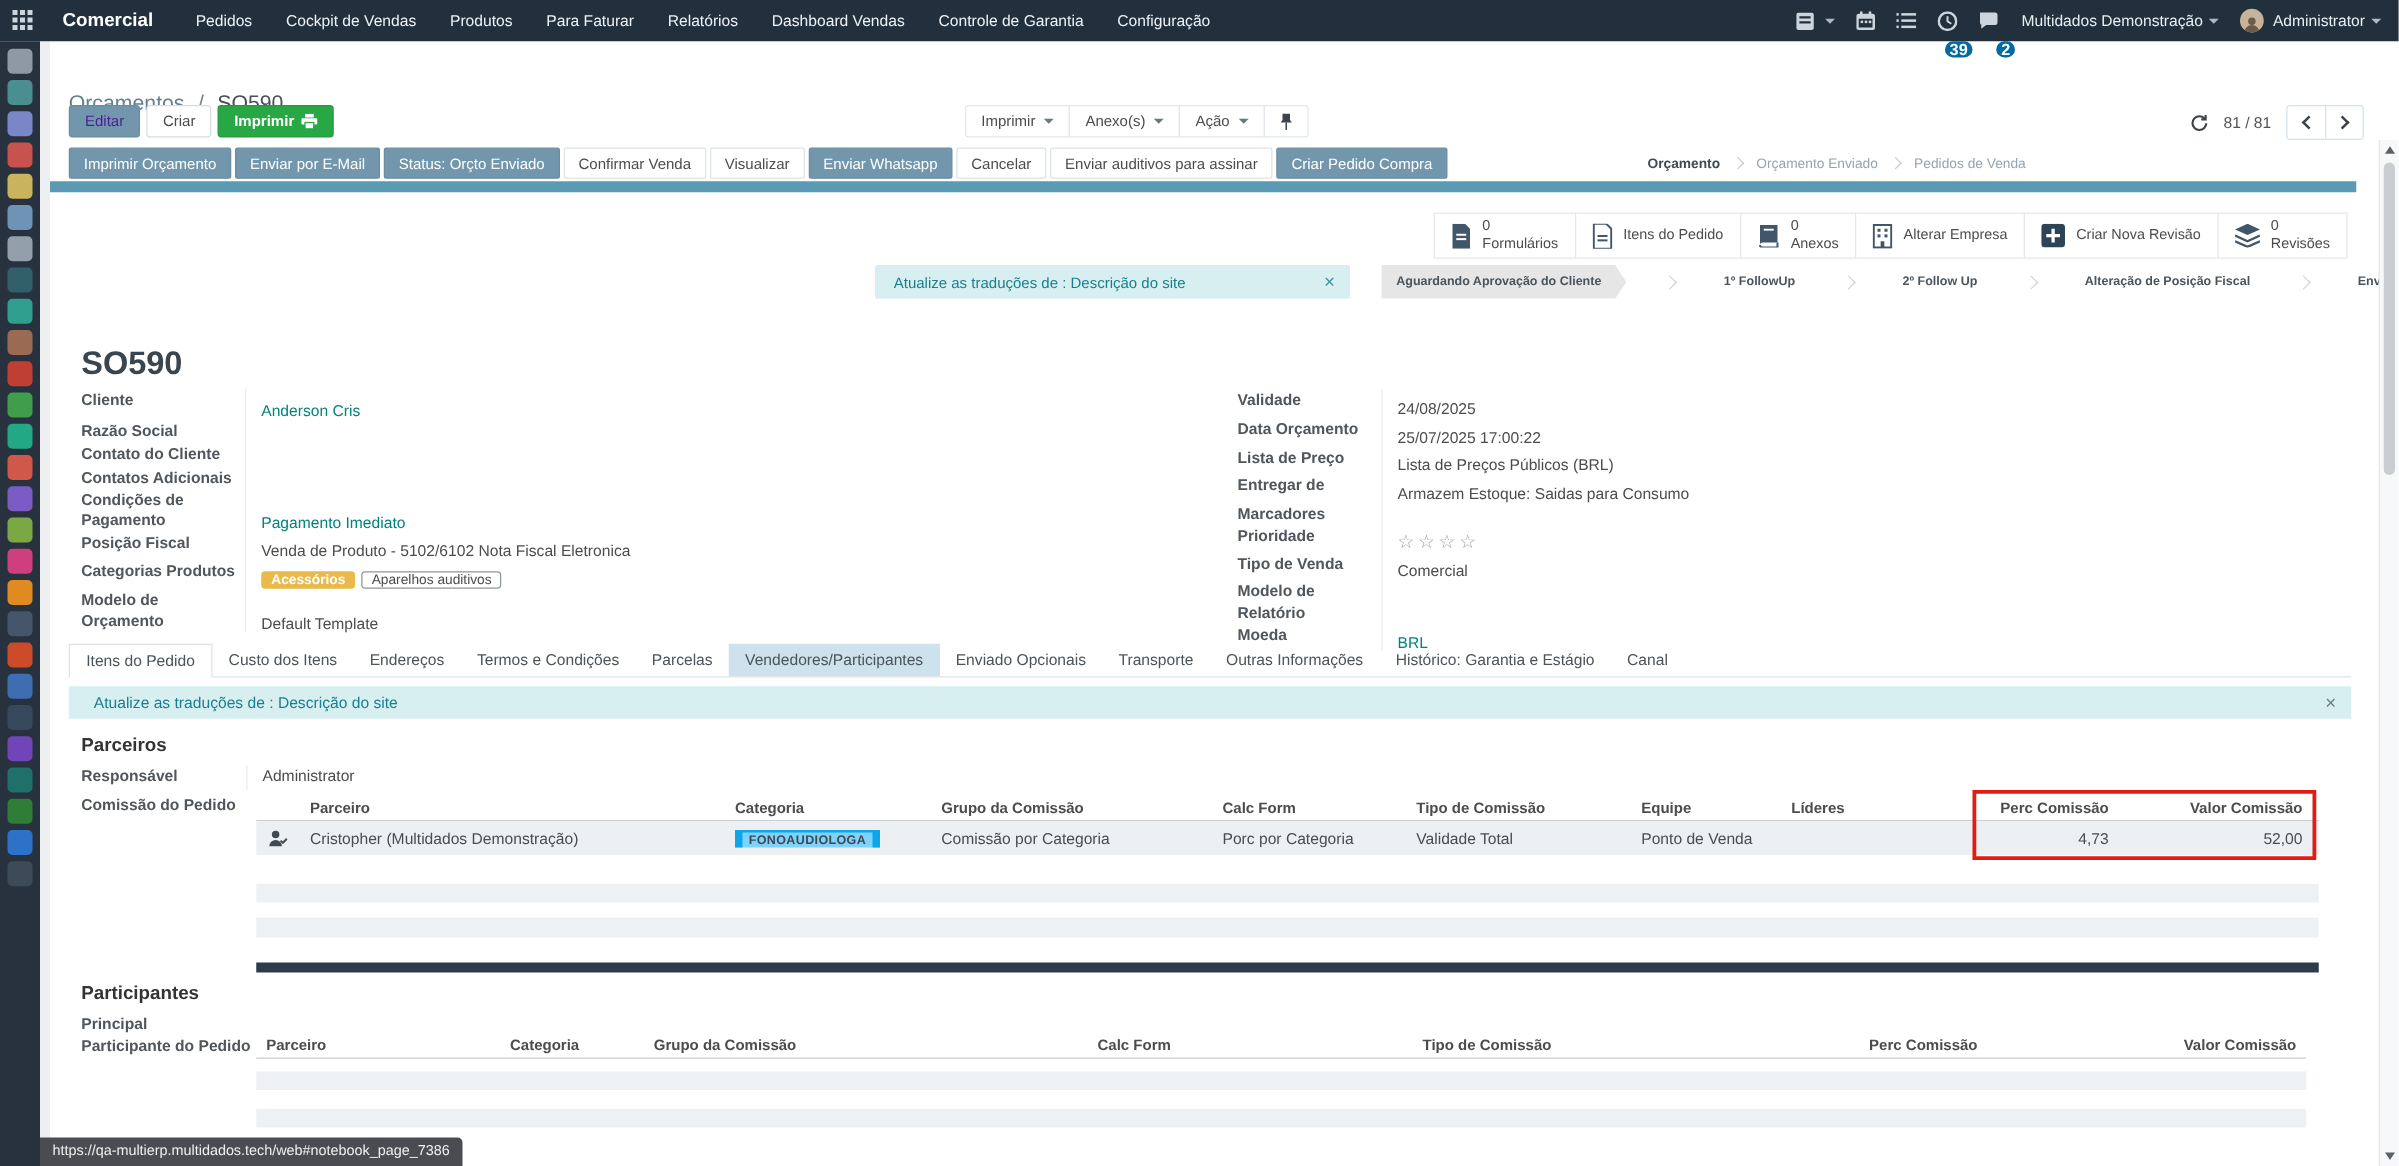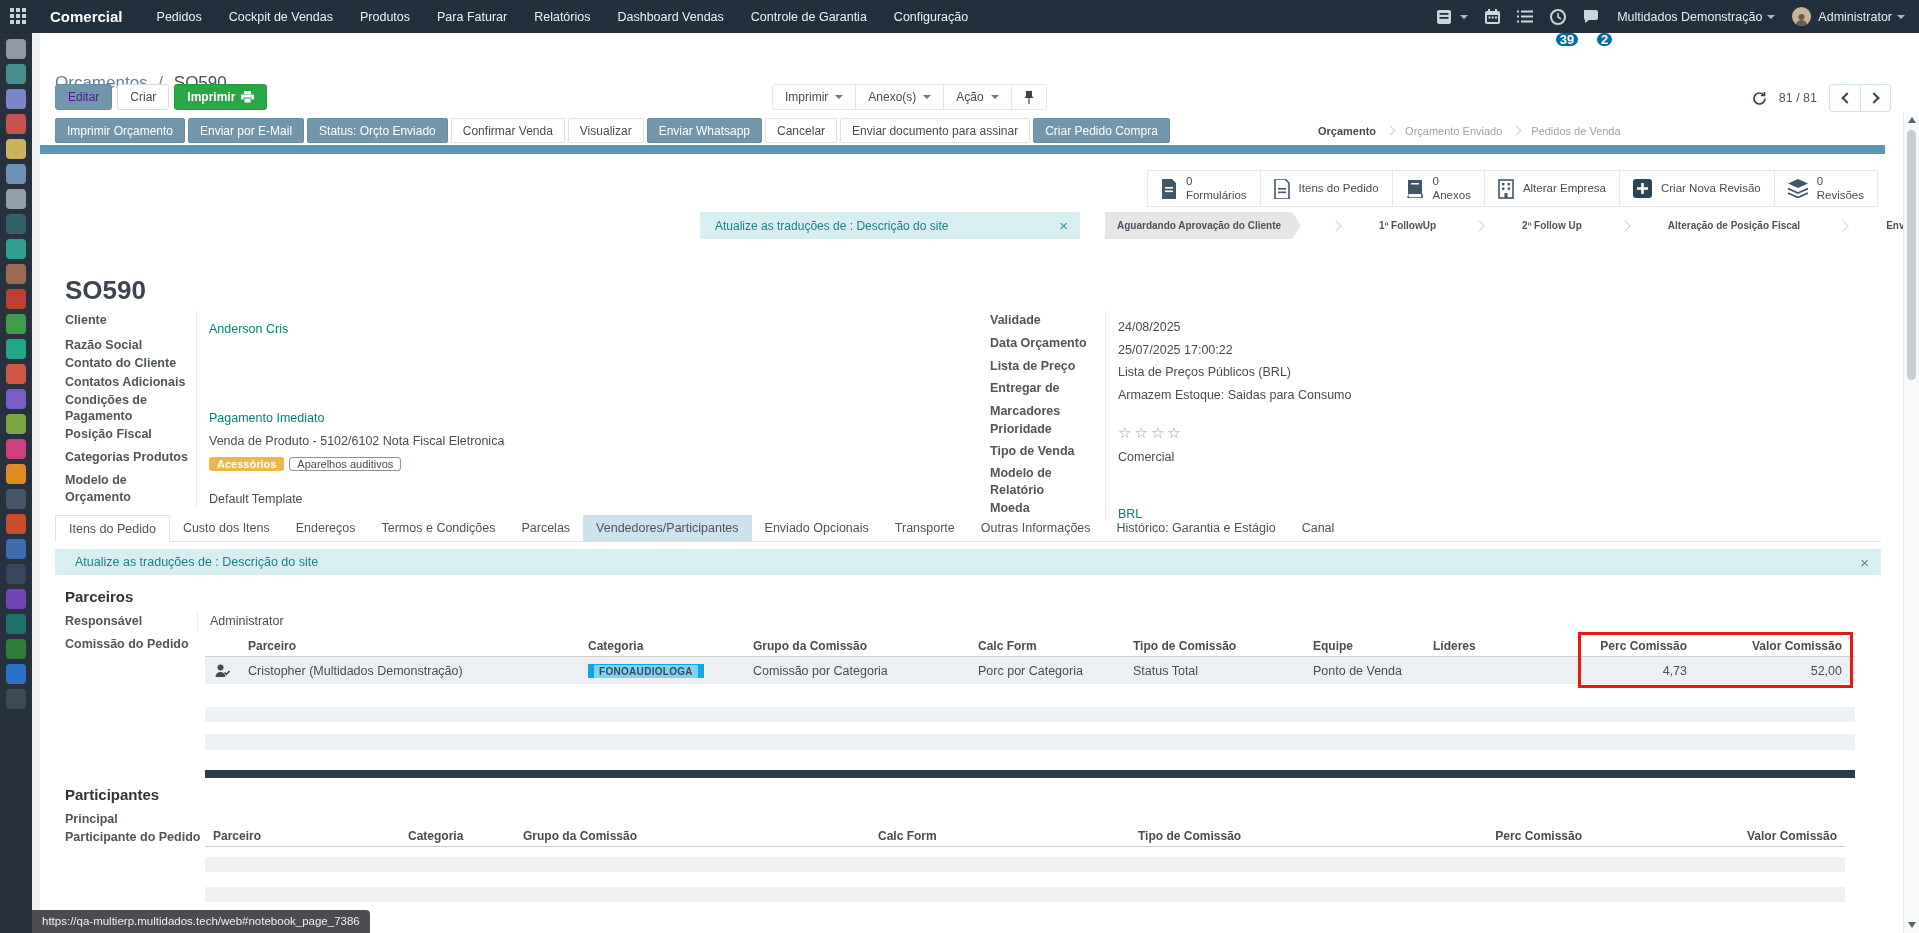--- a/index.html
+++ b/index.html
@@ -336,21 +336,21 @@
 </div>
 
 <div class="statusrow">
   <button class="sbtn p">Imprimir Orçamento</button>
   <button class="sbtn p">Enviar por E-Mail</button>
   <button class="sbtn p">Status: Orçto Enviado</button>
   <button class="sbtn">Confirmar Venda</button>
   <button class="sbtn">Visualizar</button>
   <button class="sbtn p">Enviar Whatsapp</button>
   <button class="sbtn">Cancelar</button>
-  <button class="sbtn">Enviar documento para assinar</button>
+  <button class="sbtn">Enviar auditivos para assinar</button>
   <button class="sbtn p">Criar Pedido Compra</button>
 </div>
 
 <div class="pipeline">
   <span class="pstage active">Orçamento</span>
   <span class="pchev"></span>
   <span class="pstage">Orçamento Enviado</span>
   <span class="pchev"></span>
   <span class="pstage">Pedidos de Venda</span>
 </div>
@@ -571,21 +571,21 @@
       <svg width="15" height="14" viewBox="0 0 15 14">
           <circle cx="5.5" cy="3.5" r="3" fill="#3f4a52"></circle>
           <path d="M0.5 13a5 5 0 0 1 10 0z" fill="#3f4a52"></path>
           <path d="M9.5 8.5l1.8 1.8L14.5 7" fill="none" stroke="#3f4a52" stroke-width="1.6"></path>
         </svg>
     </span>
     <span class="td t1c1">Cristopher (Multidados Demonstração)</span>
     <span class="td t1c2"><span class="cat-badge">FONOAUDIOLOGA</span></span>
     <span class="td t1c3">Comissão por Categoria</span>
     <span class="td t1c4">Porc por Categoria</span>
-    <span class="td t1c5">Status Total</span>
+    <span class="td t1c5">Validade Total</span>
     <span class="td t1c6">Ponto de Venda</span>
     <span class="td t1c7"></span>
     <span class="td t1c8 num">4,73</span>
     <span class="td t1c9 num">52,00</span>
   </div>
 </div>
 
 <div class="redbox"></div>
 
 <div class="emptyrow" style="left:205px; top:707px; width:1650px; height:15px;"></div>

